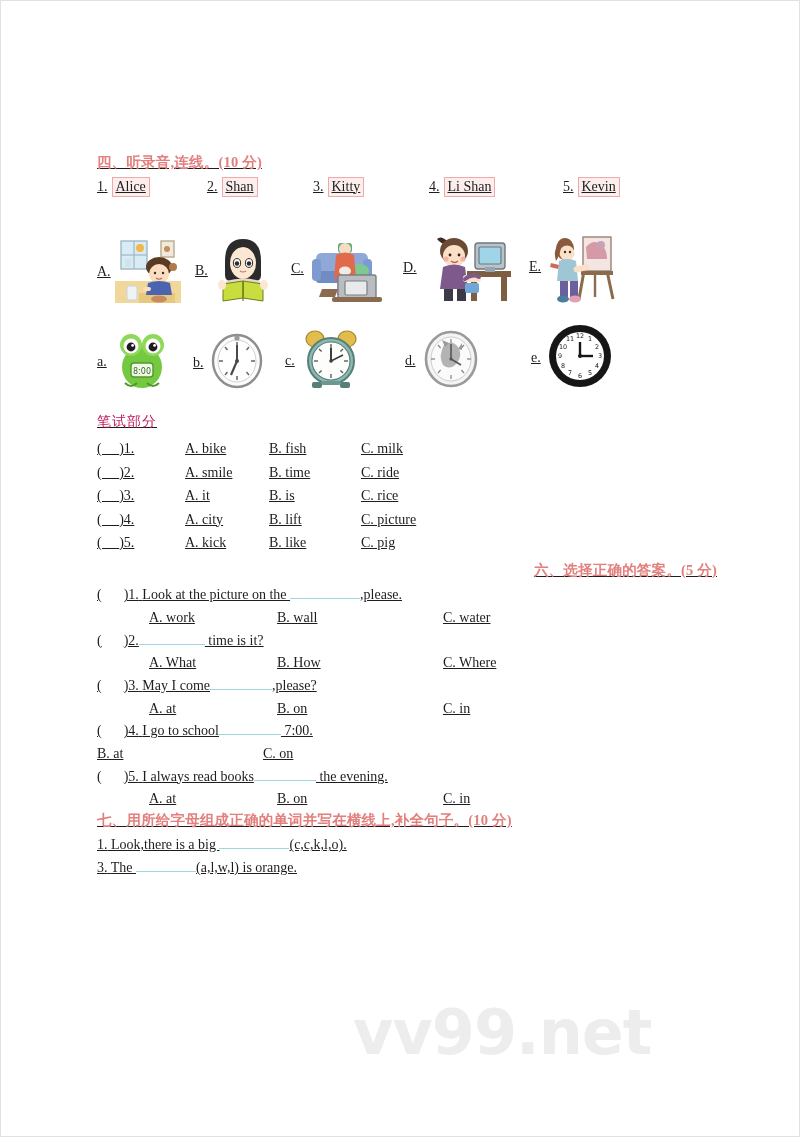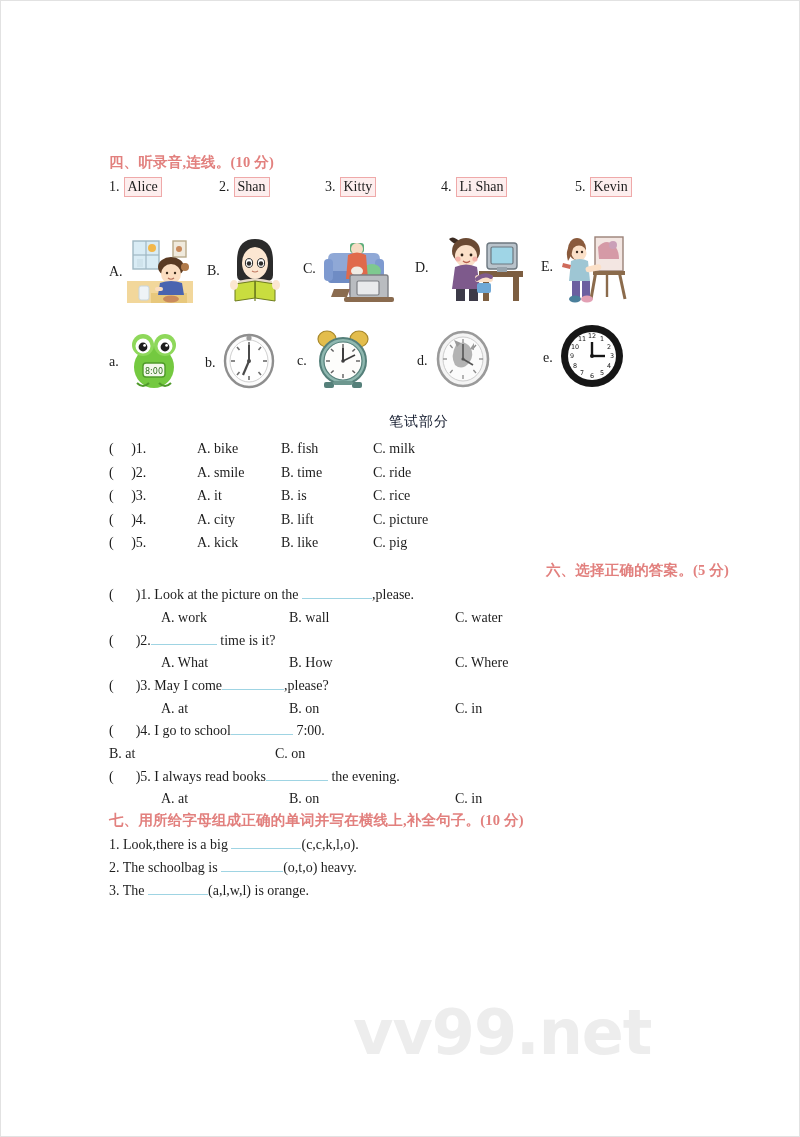--- a/index.html
+++ b/index.html
@@ -13,39 +13,40 @@
     height: 1137px;
     background: #ffffff;
     box-sizing: border-box;
     border: 1px solid #e2e2e2;
     overflow: hidden;
     font-family: "Liberation Serif", "DejaVu Serif", serif;
     color: #1d1d1d;
   }
   .content {
     position: absolute;
-    left: 108px;
+    left: 96px;
     top: 152px;
     width: 620px;
+    text-decoration: underline;
   }
 
   
   .sec-head {
     color: #e2807e;
     font-weight: bold;
     font-size: 14.5px;
     letter-spacing: 0.2px;
     margin: 0 0 4px 0;
     line-height: 1.35;
     white-space: nowrap;
   }
   .center-head {
-    text-align: center;
+    text-align: left;
     font-size: 14px;
-    color: #0f172a;
+    color: #be185d;
     margin: 8px 0 6px 0;
     letter-spacing: 1px;
   }
 
   
   .name-row {
     display: flex;
     align-items: center;
     margin: 2px 0 10px 0;
     font-size: 14px;
@@ -527,24 +528,20 @@
     </div>
 
     <div class="sec-head" style="margin-top:0;">七、用所给字母组成正确的单词并写在横线上,补全句子。(10 分)</div>
 
     <div class="sec-block tight">
       <div class="q-line">
         <span>1.</span>
         <span>Look,there is a big </span><span class="blank w70"></span><span>(c,c,k,l,o).</span>
       </div>
       <div class="q-line">
-        <span>2.</span>
-        <span>The schoolbag is </span><span class="blank w62"></span><span>(o,t,o) heavy.</span>
-      </div>
-      <div class="q-line">
         <span>3.</span>
         <span>The </span><span class="blank w60"></span><span>(a,l,w,l) is orange.</span>
       </div>
     </div>
 
   </div>
 
   <div class="watermark">vv99.net</div>
 
 </div>

